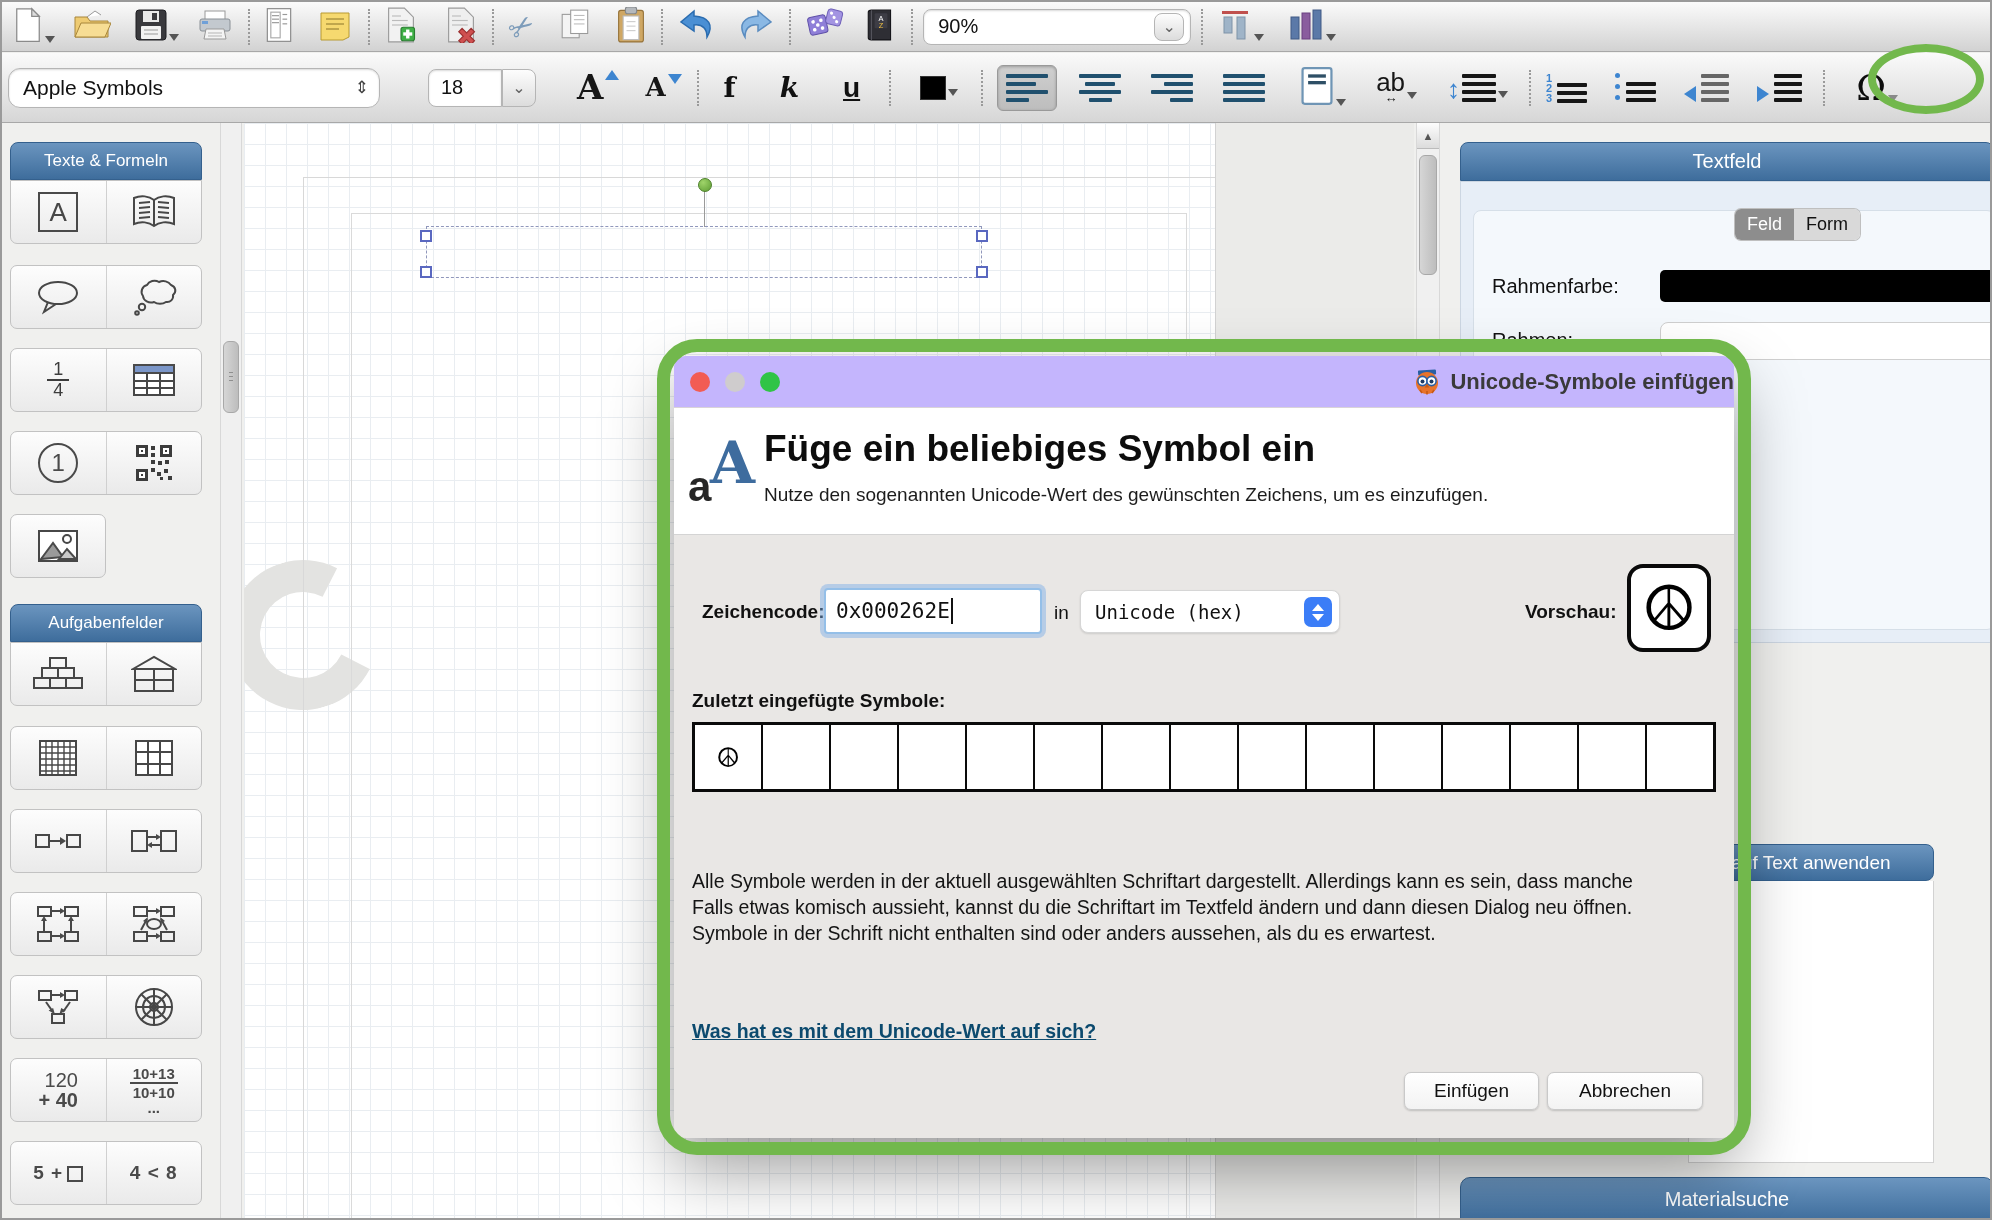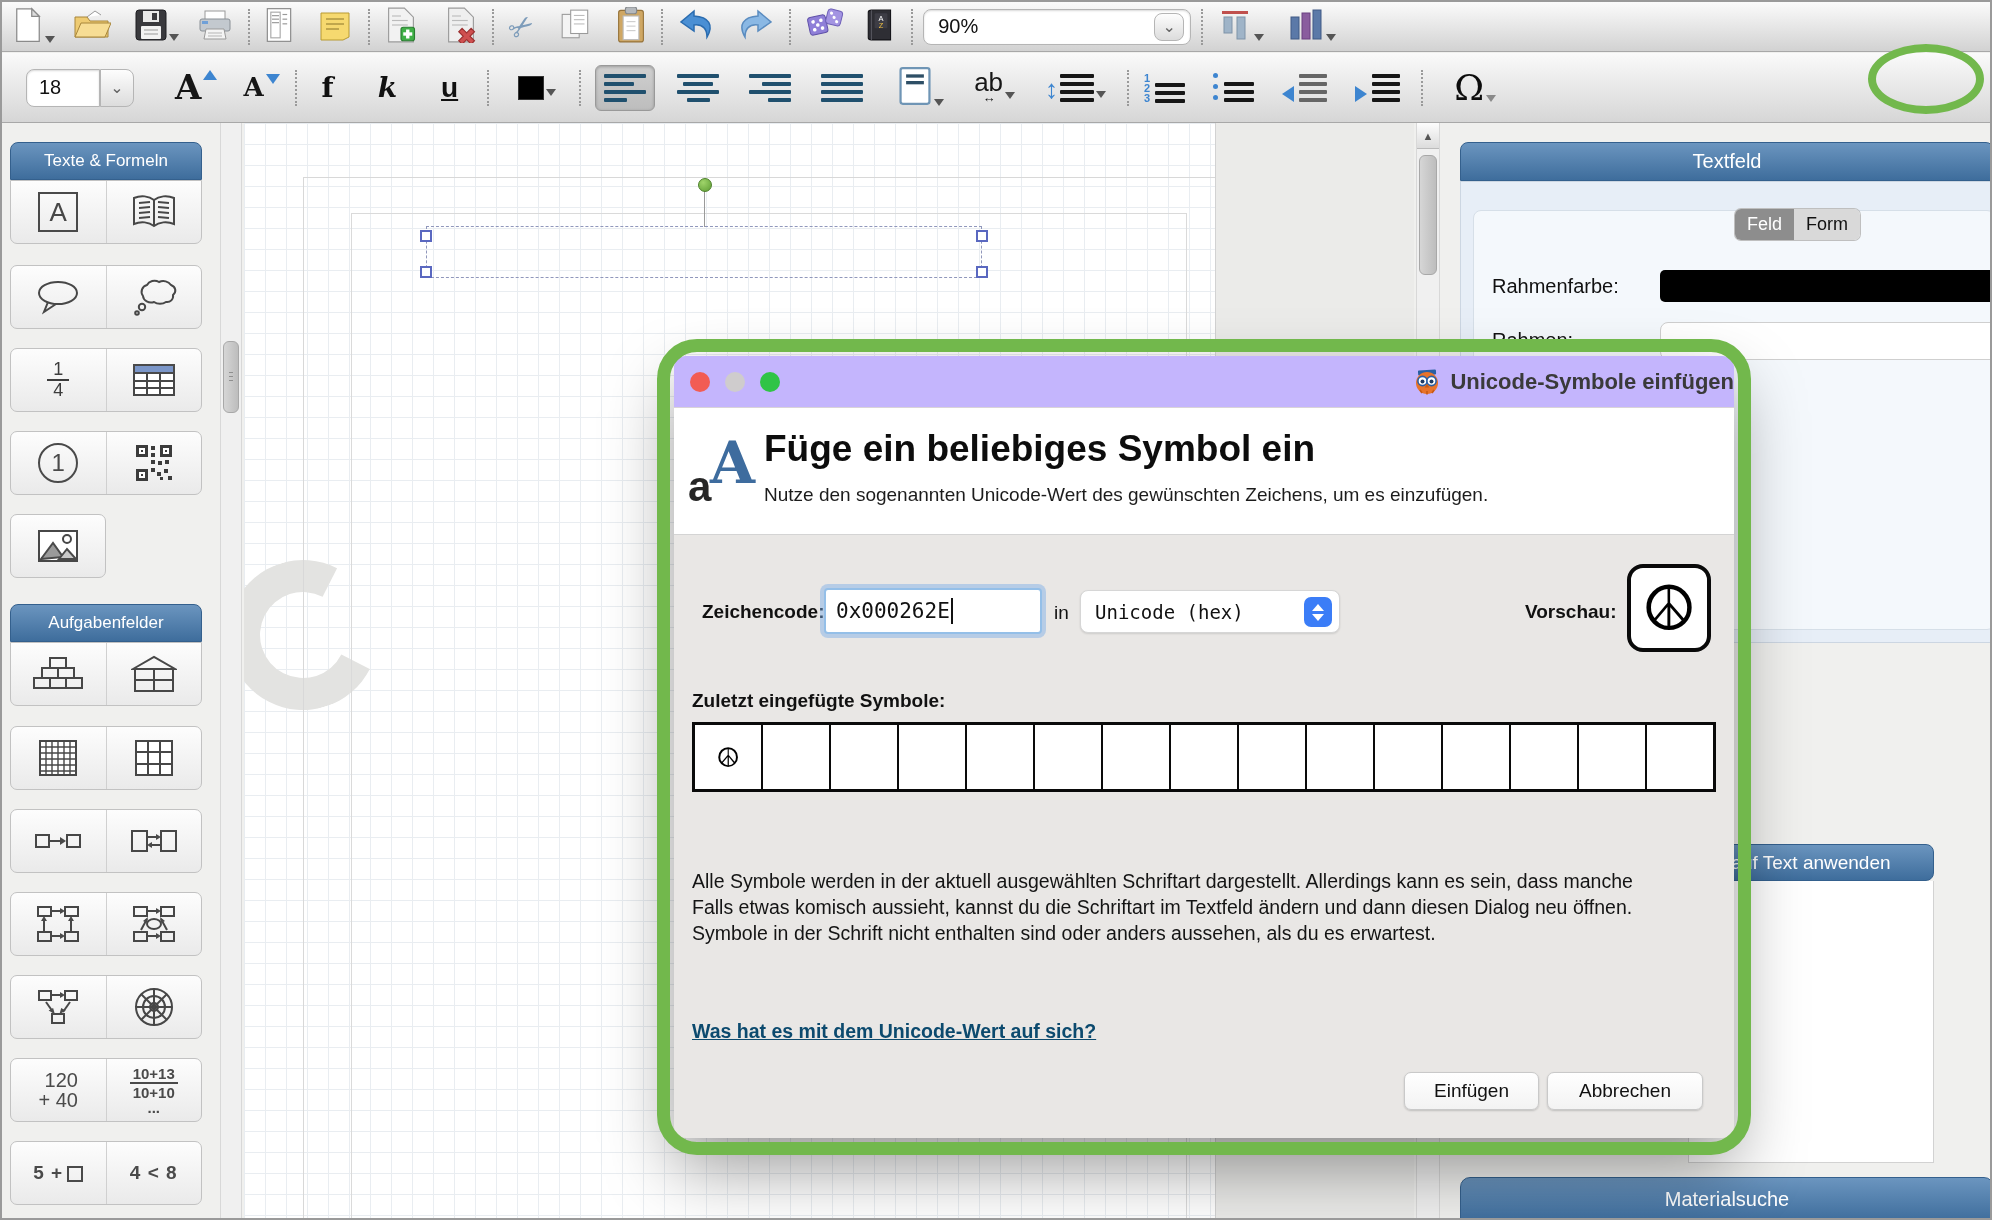--- a/index.html
+++ b/index.html
@@ -54,21 +54,21 @@
   .side-cell svg { stroke:#474747; fill:none; stroke-width:2; }
   .scrollbar-v { position:absolute; background:#f0f0f0; border-left:1px solid #d8d8d8; border-right:1px solid #d8d8d8; }
   .thumb { position:absolute; left:2px; right:2px; background:linear-gradient(90deg,#d6d6d6,#bdbdbd); border:1px solid #a8a8a8; border-radius:6px; }
   .grip { position:absolute; left:5px; right:5px; top:50%; height:10px; transform:translateY(-50%);
     background:repeating-linear-gradient(#8f8f8f 0 1px, transparent 1px 4px); }
   
   .frac { text-align:center; font-size:18px; color:#3c3c3c; line-height:17px; }
   .frac .bar { display:block; width:22px; height:2px; background:#3c3c3c; margin:1px auto; }
   .mathtxt { font-size:19px; font-weight:bold; color:#4a4a4a; letter-spacing:1px; }
   .sumcol { text-align:right; font-size:20px; color:#4a4a4a; line-height:20px; }
-  .sumcol .u { border-bottom:2px solid #4a4a4a; padding-bottom:20px; }
+  .sumcol .u { border-bottom:2px solid #4a4a4a; padding-bottom:20px;font-weight:bold; }
   .stacked { text-align:center; font-size:15px; font-weight:bold; color:#4a4a4a; line-height:15px; }
   .stacked .bar { display:block; width:48px; height:2px; background:#4a4a4a; margin:1px auto; }
   .boxglyph { display:inline-block; width:16px; height:16px; border:2px solid #4a4a4a; vertical-align:-3px; margin-left:4px;}
   .circ1 { width:40px;height:40px;border:2px solid #4a4a4a;border-radius:50%;display:flex;align-items:center;justify-content:center;font-size:24px;color:#4a4a4a; }
   
   .canvas { position:absolute; left:242px; top:121px; width:1170px; height:1099px; background:#fff;
     background-image:linear-gradient(#e9edf1 1px, transparent 1px), linear-gradient(90deg,#e9edf1 1px, transparent 1px);
     background-size:21px 21px; overflow:hidden; }
   .page-right-gutter { position:absolute; left:971px; top:0; width:199px; height:100%; background:#ebebe9; border-left:1px solid #d2d2d2; }
   .page-inner-border { position:absolute; left:107px; top:90px; width:836px; height:1009px; border:1px solid #dadada; }
@@ -310,21 +310,25 @@
       <span><svg width="36" height="32" viewBox="0 0 36 32">
             <rect x="3" y="8" width="8" height="22" fill="#5b79a8" stroke="#415a85"></rect>
             <rect x="14" y="4" width="8" height="26" fill="#8a5d9e" stroke="#6a4080"></rect>
             <rect x="25" y="1" width="8" height="29" fill="#5b79a8" stroke="#415a85"></rect>
           </svg></span>
       <span class="dd"></span>
     </div>
   </div>
 
   <div class="tb2">
-    <div style="display:flex;margin-left:24px;align-items:flex-end">
+    <div class="pill" style="width:372px;margin-left:6px;padding:0 10px 0 14px;justify-content:space-between">
+      <span style="font-size:21px;color:#111">Apple Symbols</span>
+      <span style="color:#444;font-size:17px">⇕</span>
+    </div>
+    <div style="display:flex;margin-left:48px;align-items:flex-end">
       <div class="pill" style="width:74px;height:38px;border-radius:8px 0 0 8px;padding-left:12px">
           <span style="font-size:20px;color:#111">18</span>
         </div>
       <span class="combo-btn" style="border-radius:0 8px 8px 0;height:38px">⌄</span>
     </div>
     <div class="tbtn" style="margin-left:36px;align-items:flex-start">
       <span class="bigA">A</span>
       <span class="tri-up" style="margin-top:-2px"></span>
     </div>
     <div class="tbtn" style="margin-left:16px;align-items:flex-start">

